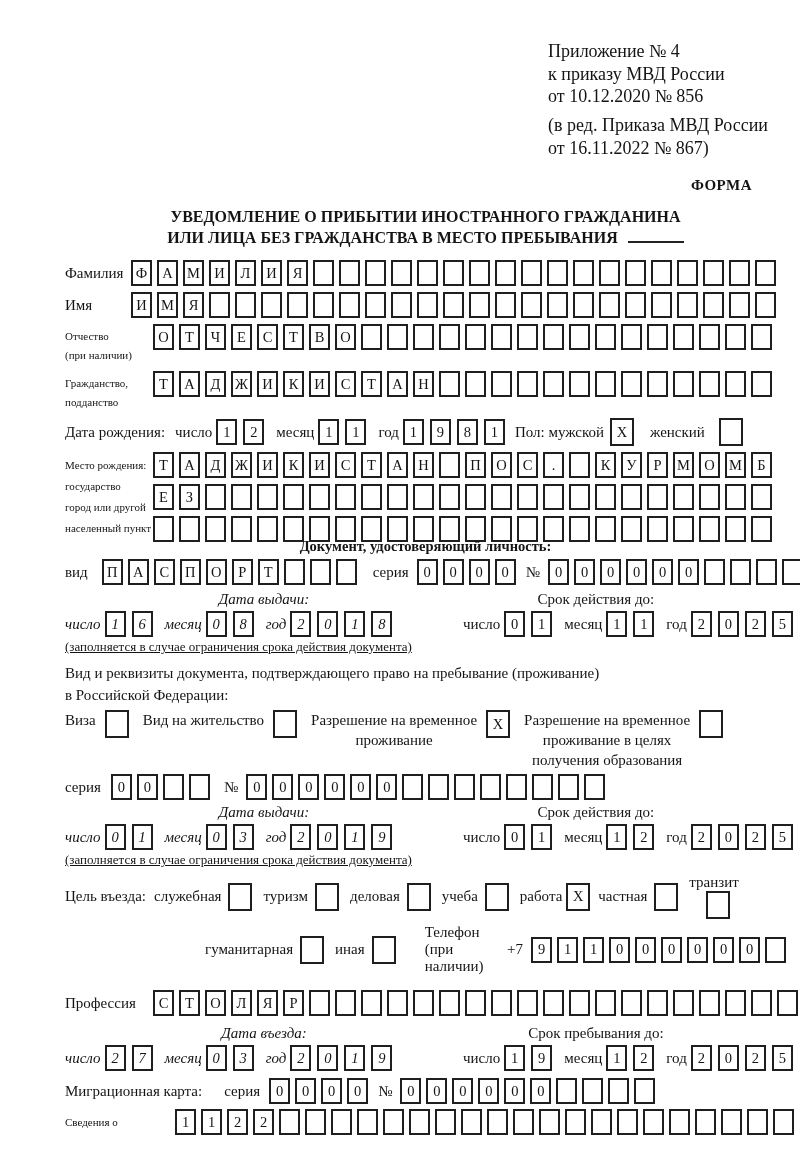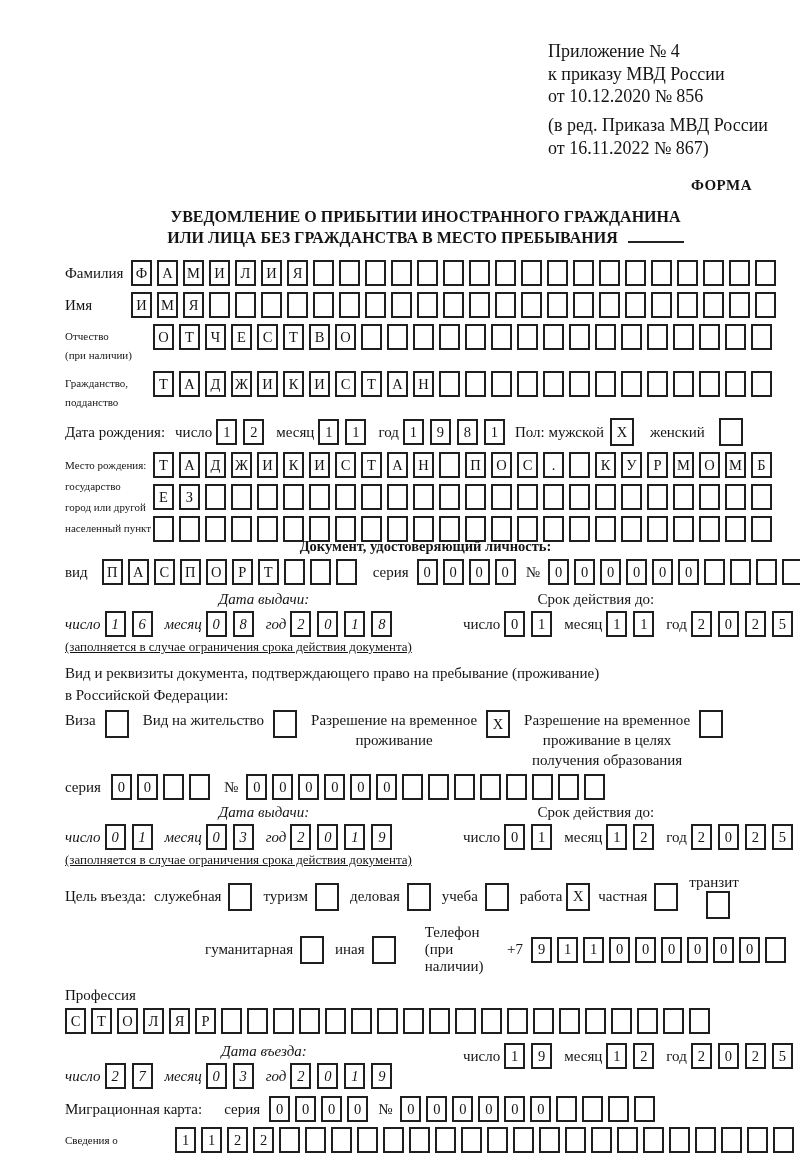--- a/index.html
+++ b/index.html
@@ -575,21 +575,21 @@
           <span class="box">0</span>
           <span class="box">0</span>
           <span class="box">0</span>
           <span class="box">0</span>
           <span class="box">0</span>
           <span class="box">0</span>
           <span class="box"></span>
         </span>
     </div>
 
-    <div class="row" style="margin-top:7px;flex-direction:column;">
+    <div class="row" style="margin-top:15px;">
       <span class="lbl" style="width:88px;">Профессия</span>
       <span class="boxes">
           <span class="box">С</span>
           <span class="box">Т</span>
           <span class="box">О</span>
           <span class="box">Л</span>
           <span class="box">Я</span>
           <span class="box">Р</span>
           <span class="box"></span>
           <span class="box"></span>
@@ -630,20 +630,21 @@
           <span class="dl">год</span>
           <span class="boxes">
               <span class="box">2</span>
               <span class="box">0</span>
               <span class="box">1</span>
               <span class="box">9</span>
             </span>
         </div>
       </div>
       <div class="dcol-r">
+        <div class="dhead">Срок пребывания до:</div>
         <div class="dgroup">
           <span class="dl">число</span>
           <span class="boxes">
               <span class="box">1</span>
               <span class="box">9</span>
             </span>
           <span class="dl">месяц</span>
           <span class="boxes">
               <span class="box">1</span>
               <span class="box">2</span>

